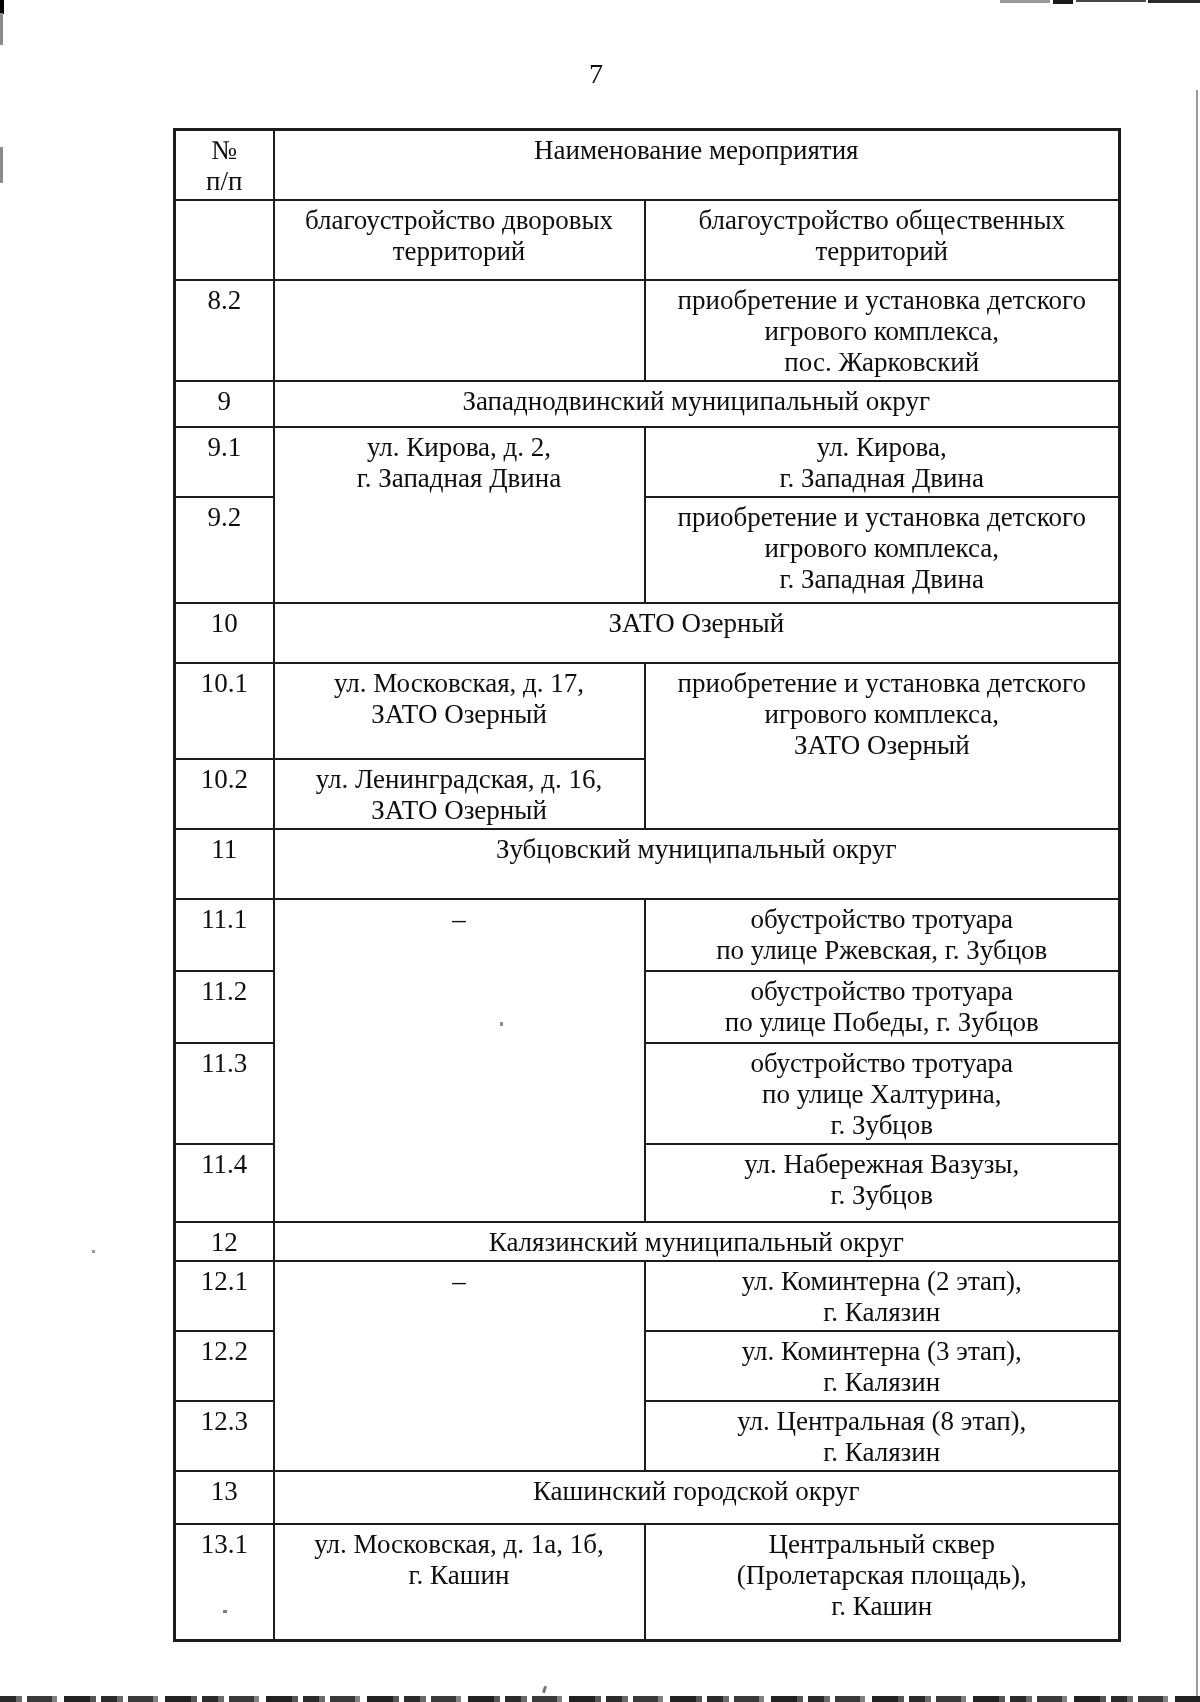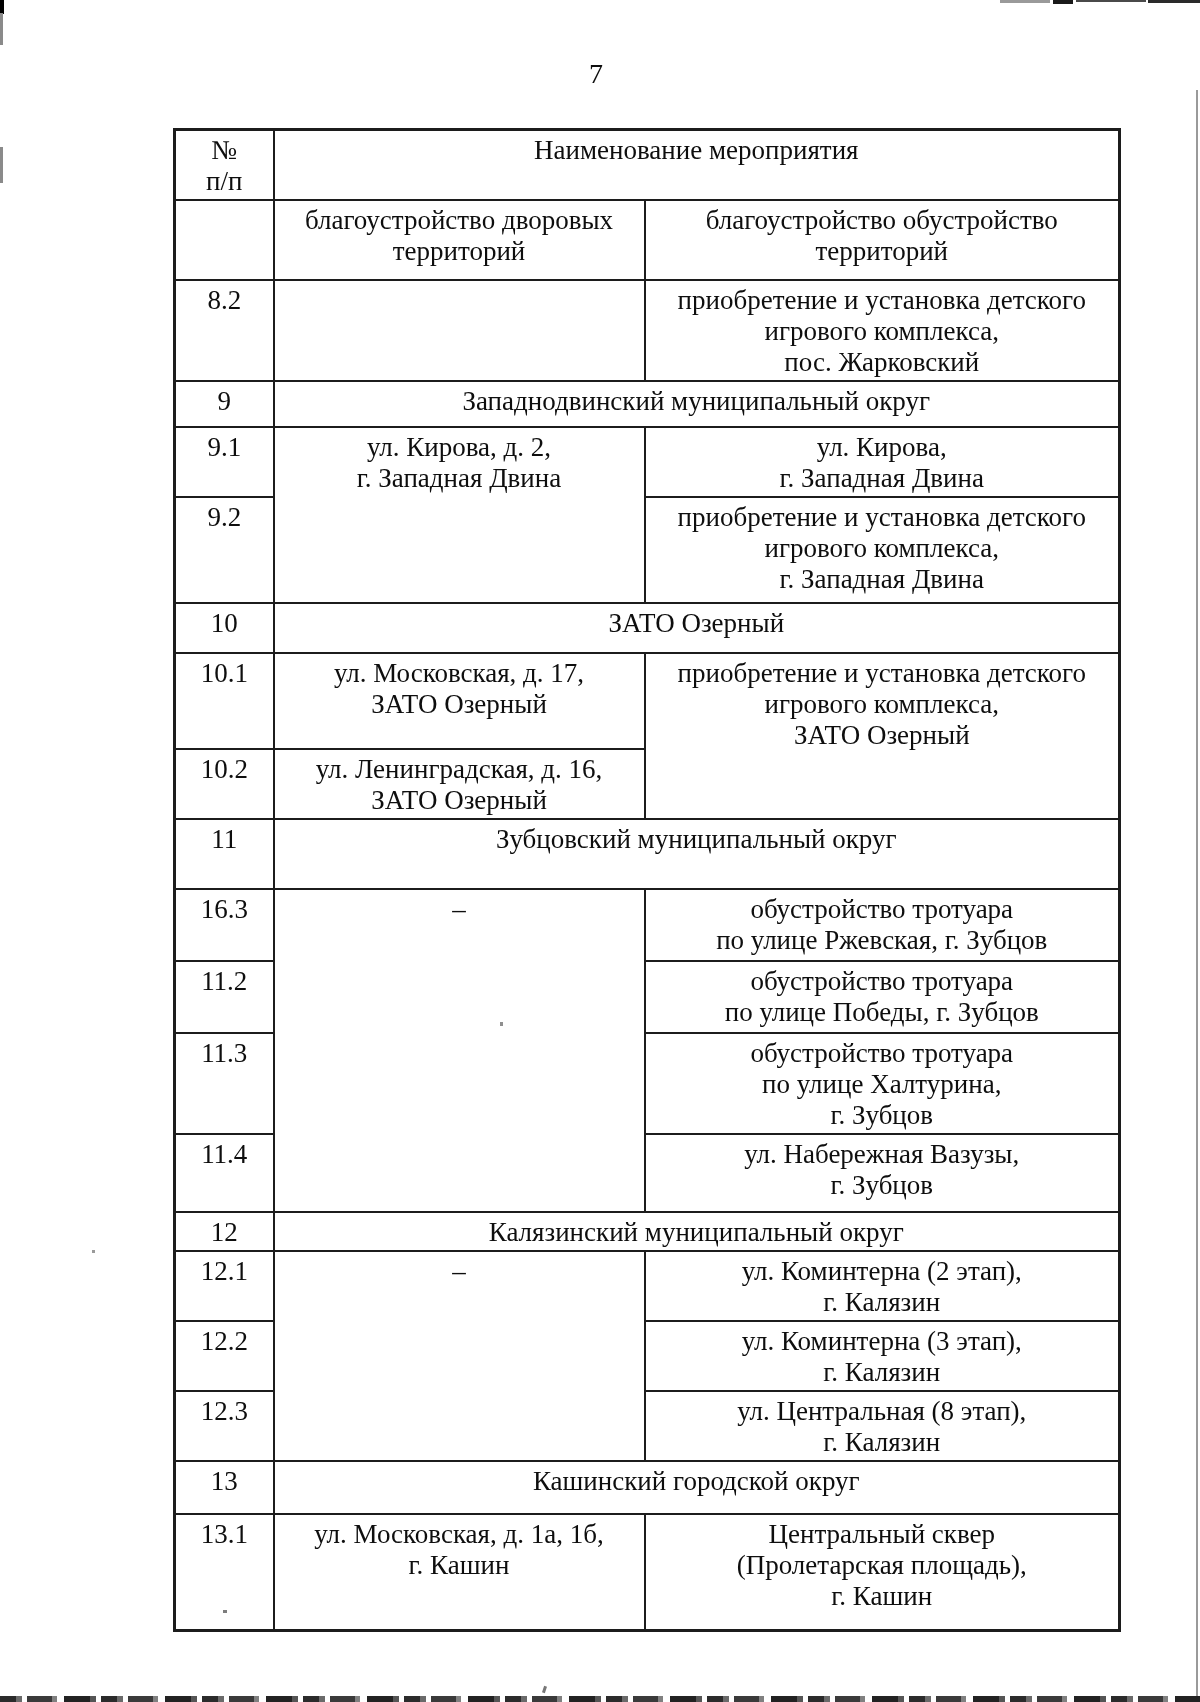--- a/index.html
+++ b/index.html
@@ -81,21 +81,21 @@
         </td>
       <td class="vmid" colspan="2">Наименование мероприятия</td>
     </tr>
     <tr style="height:80px">
       <td></td>
       <td class="vmid">
           <div>благоустройство дворовых</div>
           <div>территорий</div>
         </td>
       <td class="vmid">
-          <div>благоустройство обустройство</div>
+          <div>благоустройство общественных</div>
           <div>территорий</div>
         </td>
     </tr>
 
     <tr style="height:100px">
       <td class="num-cell">8.2</td>
       <td></td>
       <td>
           <div>приобретение и установка детского</div>
           <div>игрового комплекса,</div>
@@ -120,21 +120,21 @@
     </tr>
     <tr style="height:106px">
       <td class="num-cell">9.2</td>
       <td>
           <div>приобретение и установка детского</div>
           <div>игрового комплекса,</div>
           <div>г. Западная Двина</div>
         </td>
     </tr>
 
-    <tr style="height:50px">
+    <tr style="height:60px">
       <td class="num-cell">10</td>
       <td class="vmid" colspan="2">ЗАТО Озерный</td>
     </tr>
     <tr style="height:96px">
       <td class="num-cell">10.1</td>
       <td>
           <div>ул. Московская, д. 17,</div>
           <div>ЗАТО Озерный</div>
         </td>
       <td rowspan="2">
@@ -149,21 +149,21 @@
           <div>ул. Ленинградская, д. 16,</div>
           <div>ЗАТО Озерный</div>
         </td>
     </tr>
 
     <tr style="height:70px">
       <td class="num-cell">11</td>
       <td class="vmid" colspan="2">Зубцовский муниципальный округ</td>
     </tr>
     <tr style="height:72px">
-      <td class="num-cell">16.3</td>
+      <td class="num-cell">11.1</td>
       <td rowspan="4" class="dash-cell">
           <div>–</div>
         </td>
       <td>
           <div>обустройство тротуара</div>
           <div>по улице Ржевская, г. Зубцов</div>
         </td>
     </tr>
     <tr style="height:72px">
       <td class="num-cell">11.2</td>

